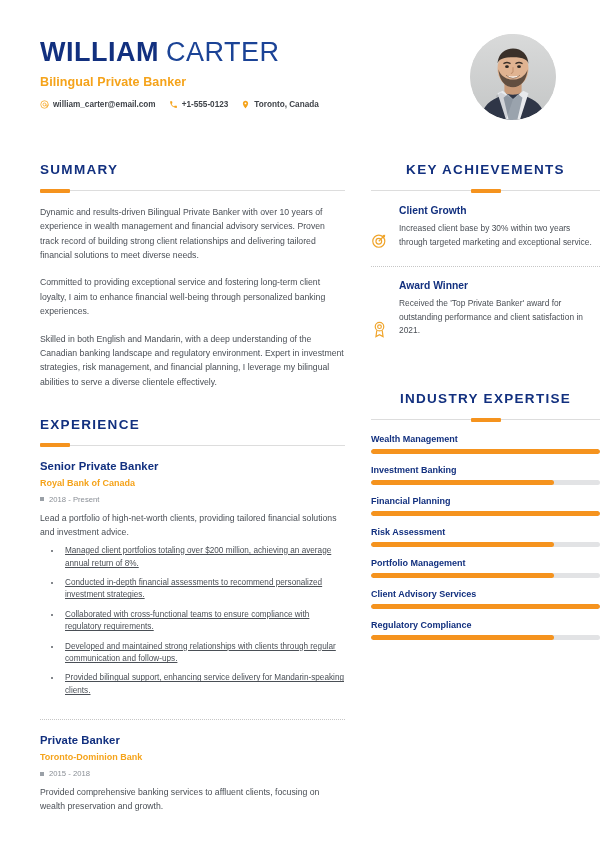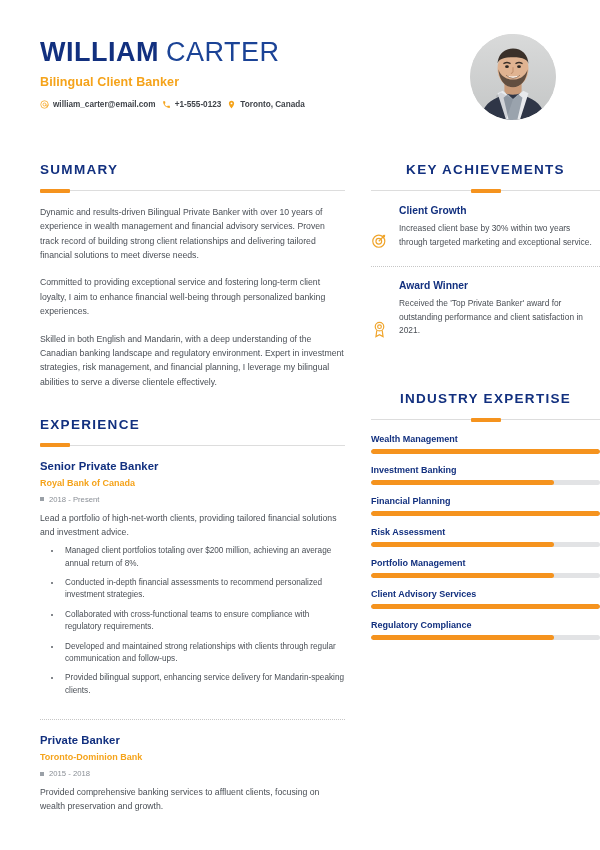--- a/index.html
+++ b/index.html
@@ -51,21 +51,21 @@
     font-size: 12.5px;
     font-weight: 700;
     color: #f5a31a;
     letter-spacing: 0.1px;
   }
 
   .contact-row {
     margin-top: 11px;
     display: flex;
     align-items: center;
-    gap: 6px;
+    gap: 13px;
     font-size: 8.2px;
     font-weight: 700;
     color: #3f4349;
     white-space: nowrap;
   }
   .contact-item {
     display: flex;
     align-items: center;
     gap: 4px;
   }
@@ -213,20 +213,21 @@
   .job-bullets {
     margin-top: 5px;
     padding-left: 22px;
   }
   .job-bullets li {
     font-size: 8.2px;
     line-height: 1.55;
     color: #4a4f56;
     margin-bottom: 6.5px;
     padding-left: 3px;
+    text-decoration: underline;
   }
   .job-bullets li::marker { color: #5a5f66; font-size: 7px; }
   .job-sep {
     border-top: 1px dotted #c6c6c6;
     margin: 13px 0 14px 0;
   }
 
   
   .skill { margin-bottom: 11px; }
   .skill:last-child { margin-bottom: 0; }
@@ -253,21 +254,21 @@
 </head>
 <body>
 
 <div class="page">
 
   <div class="header">
     <div class="header-left">
       <div class="name">
         <span class="first">WILLIAM</span><span class="last">CARTER</span>
       </div>
-      <div class="job-title">Bilingual Client Banker</div>
+      <div class="job-title">Bilingual Private Banker</div>
 
       <div class="contact-row">
         <div class="contact-item">
           <span class="ic">
             <svg viewBox="0 0 24 24" fill="none" stroke="currentColor" stroke-width="2">
               <circle cx="12" cy="12" r="10"></circle>
               <circle cx="12" cy="12" r="4"></circle>
               <path d="M16 12v2.5a2.5 2.5 0 0 0 5 0V12"></path>
             </svg>
           </span>

